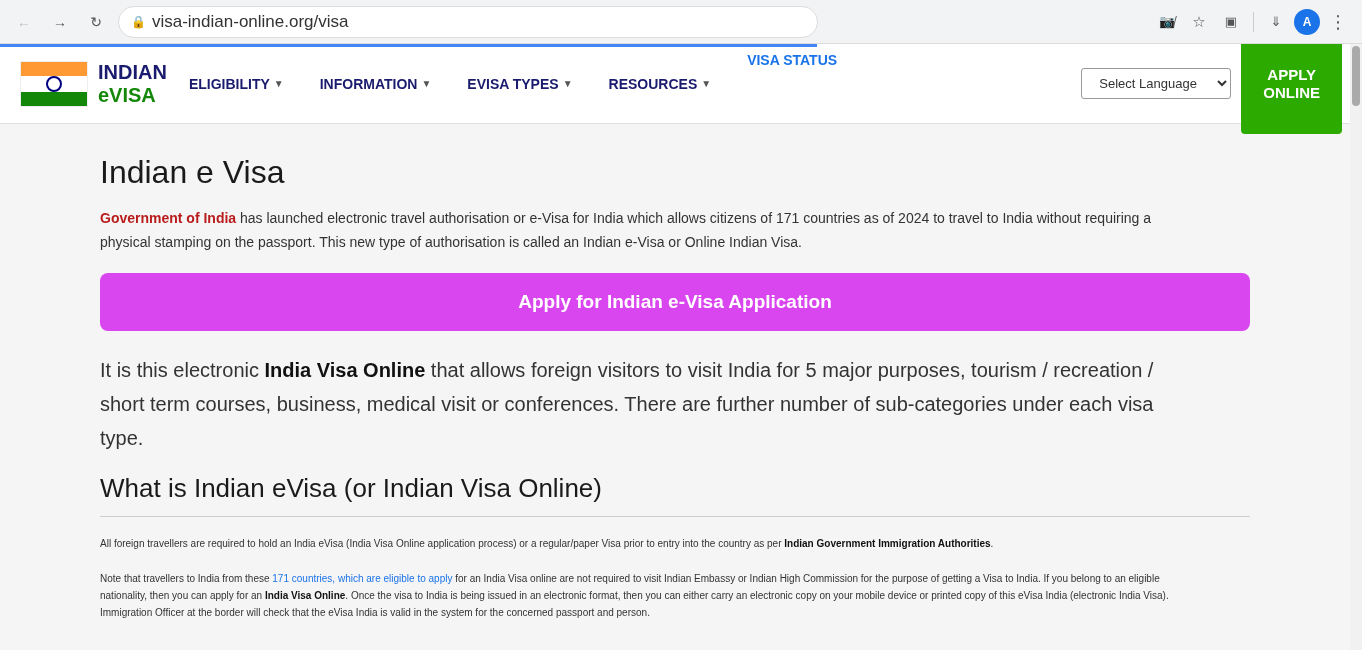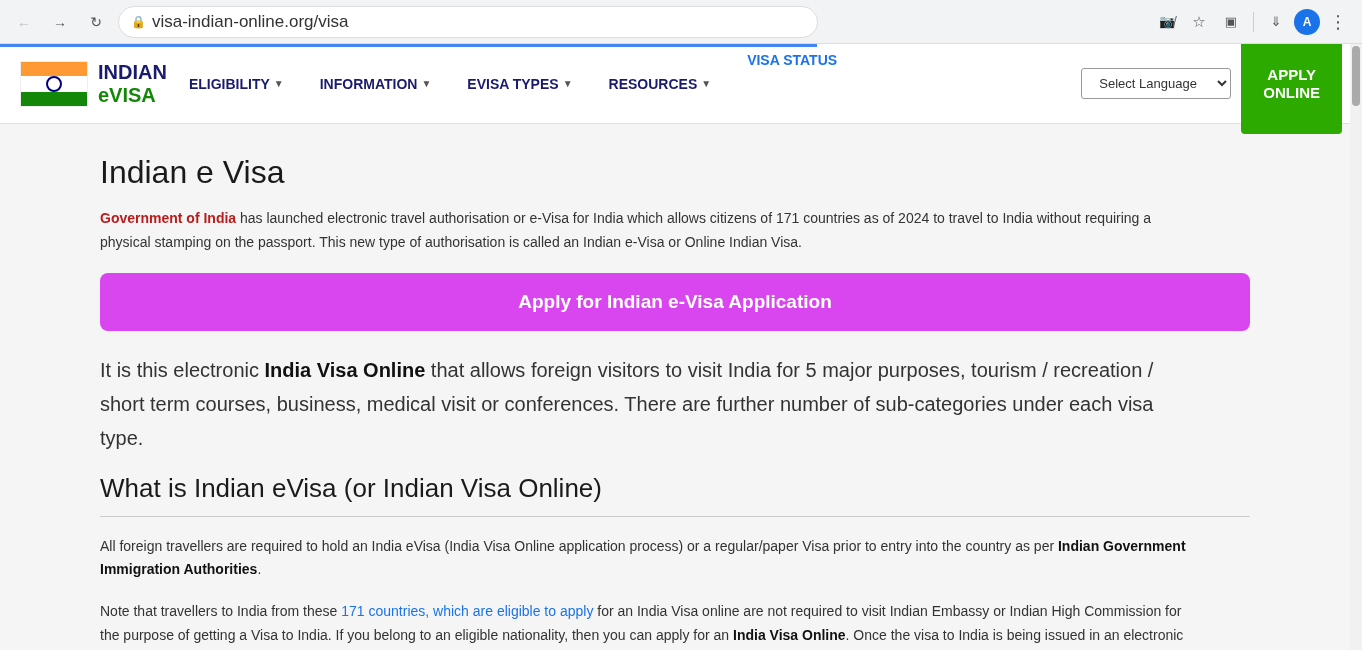--- a/index.html
+++ b/index.html
@@ -217,21 +217,21 @@
     }
 
     .divider {
       border: none;
       border-top: 1px solid #ccc;
       margin-bottom: 18px;
       max-width: 1150px;
     }
 
     .what-para {
-      font-size: 14px;
+      font-size: 10px;
       color: #333;
       line-height: 1.7;
       margin-bottom: 18px;
       max-width: 1100px;
     }
     .what-para strong { color: #111; }
     .what-para a { color: #1a73e8; text-decoration: none; }
 
     
     .scrollbar {

